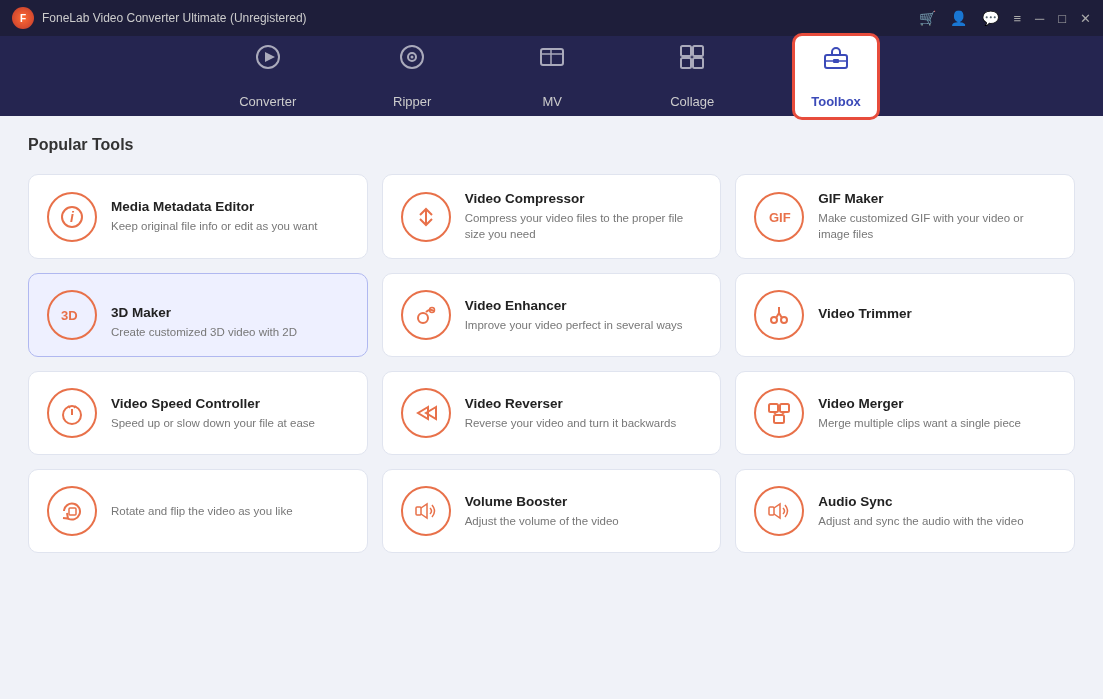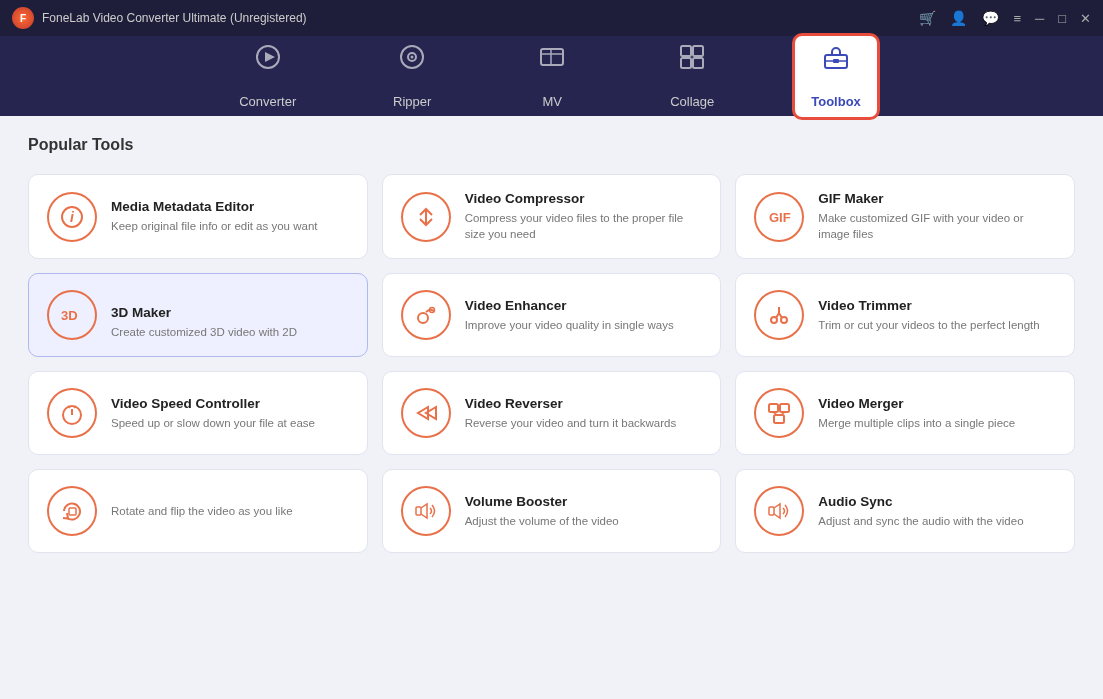--- a/index.html
+++ b/index.html
@@ -269,36 +269,35 @@
       <div class="tool-card">
         <div class="tool-icon-circle">
           <svg width="24" height="24" viewBox="0 0 24 24" fill="none">
             <circle cx="9" cy="15" r="5" stroke="#e8714a" stroke-width="2" fill="none"></circle>
             <path d="M12 9 Q16 5 20 8" stroke="#e8714a" stroke-width="2" fill="none"></path>
             <circle cx="18" cy="7" r="2.5" stroke="#e8714a" stroke-width="1.5" fill="none"></circle>
           </svg>
         </div>
         <div class="tool-info">
           <div class="tool-name">Video Enhancer</div>
-          <div class="tool-desc">Improve your video quality in single ways</div>
+          <div class="tool-desc">Improve your video perfect in several ways</div>
         </div>
       </div>
       <div class="tool-card">
         <div class="tool-icon-circle">
           <svg width="24" height="24" viewBox="0 0 24 24" fill="none">
             <circle cx="7" cy="17" r="3" stroke="#e8714a" stroke-width="2" fill="none"></circle>
             <circle cx="17" cy="17" r="3" stroke="#e8714a" stroke-width="2" fill="none"></circle>
             <line x1="9" y1="15" x2="12" y2="10" stroke="#e8714a" stroke-width="2"></line>
             <line x1="15" y1="15" x2="12" y2="10" stroke="#e8714a" stroke-width="2"></line>
             <line x1="12" y1="10" x2="12" y2="4" stroke="#e8714a" stroke-width="2"></line>
           </svg>
         </div>
         <div class="tool-info">
           <div class="tool-name">Video Trimmer</div>
-          <div class="tool-desc">Trim or cut your videos to the perfect length</div>
         </div>
       </div>
       <div class="tool-card">
         <div class="tool-icon-circle">
           <svg width="24" height="24" viewBox="0 0 24 24" fill="none">
             <circle cx="12" cy="14" r="9" stroke="#e8714a" stroke-width="2" fill="none"></circle>
             <path d="M12 14 L12 8" stroke="#e8714a" stroke-width="2"></path>
             <path d="M8 5 L10 7" stroke="#e8714a" stroke-width="1.5"></path>
             <path d="M16 5 L14 7" stroke="#e8714a" stroke-width="1.5"></path>
           </svg>
@@ -325,21 +324,21 @@
           <svg width="24" height="24" viewBox="0 0 24 24" fill="none">
             <rect x="2" y="3" width="9" height="8" rx="1.5" stroke="#e8714a" stroke-width="2" fill="none"></rect>
             <rect x="13" y="3" width="9" height="8" rx="1.5" stroke="#e8714a" stroke-width="2" fill="none"></rect>
             <rect x="7" y="14" width="10" height="8" rx="1.5" stroke="#e8714a" stroke-width="2" fill="none"></rect>
             <line x1="6" y1="11" x2="10" y2="14" stroke="#e8714a" stroke-width="1.5"></line>
             <line x1="18" y1="11" x2="14" y2="14" stroke="#e8714a" stroke-width="1.5"></line>
           </svg>
         </div>
         <div class="tool-info">
           <div class="tool-name">Video Merger</div>
-          <div class="tool-desc">Merge multiple clips into a single piece</div>
+          <div class="tool-desc">Merge multiple clips want a single piece</div>
         </div>
       </div>
       <div class="tool-card">
         <div class="tool-icon-circle">
           <svg width="24" height="24" viewBox="0 0 24 24" fill="none">
             <path d="M4 12 A8 8 0 1 1 8 19.5" stroke="#e8714a" stroke-width="2" fill="none"></path>
             <polyline points="3,19 8,19.5 7,14" stroke="#e8714a" stroke-width="2" fill="none"></polyline>
             <rect x="9" y="9" width="7" height="7" rx="1" stroke="#e8714a" stroke-width="1.5" fill="none"></rect>
           </svg>
         </div>

